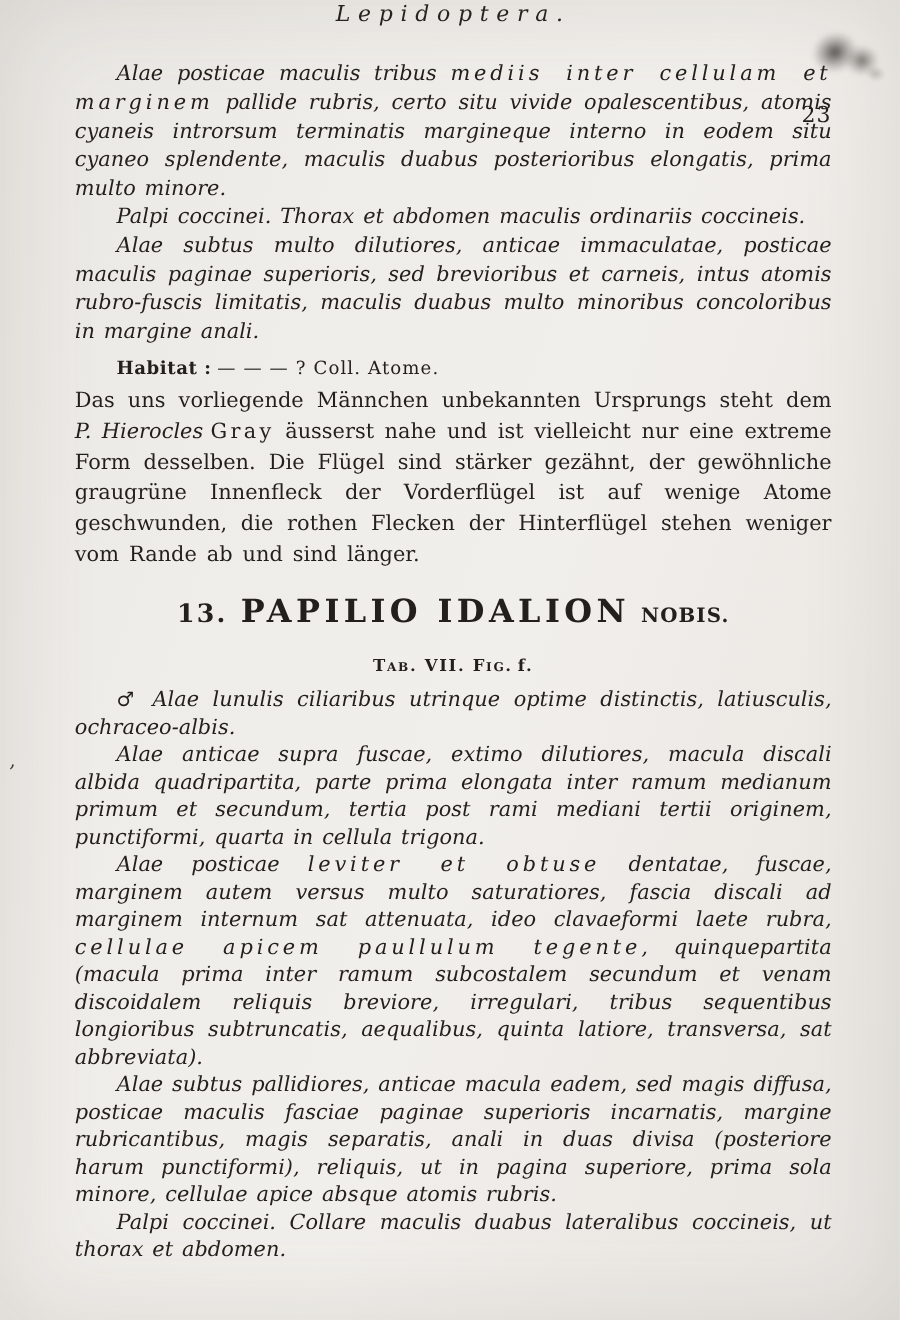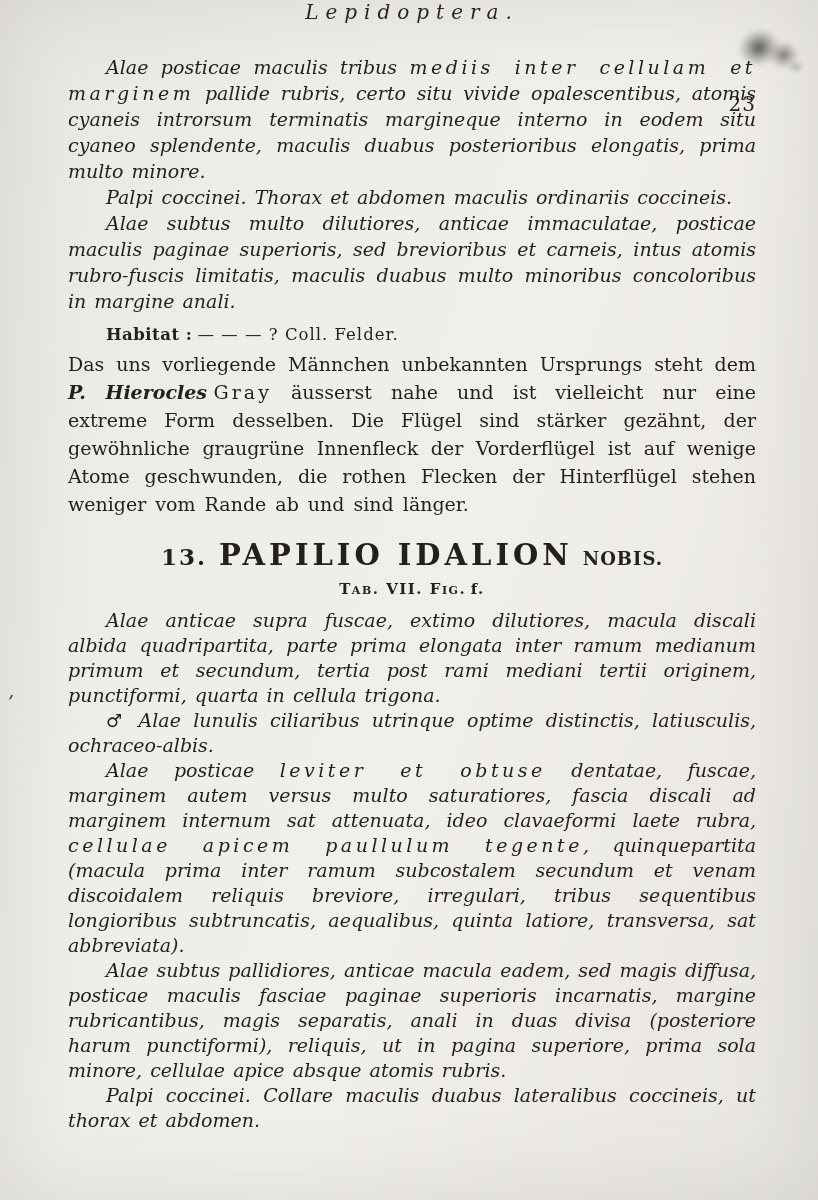--- a/index.html
+++ b/index.html
@@ -63,29 +63,29 @@
   .spaced { letter-spacing: 3.5px; word-spacing: 7px; }
 
   .habitat { margin: 10px 0 0 38px; font-size: 16.5px; font-style: normal; line-height: 22px; }
   .habitat-label { font-weight: bold; letter-spacing: 0.5px; }
   .habitat-value { letter-spacing: 1px; }
 
   .german {
     font-size: 19px; line-height: 28px; text-align: justify;
     word-spacing: 3px; margin-top: 4px;
   }
-  .species-italic { font-style: italic; font-weight: bold; }
+  .species-italic { font-style: italic; }
   .author-spaced { letter-spacing: 3px; margin-left: 0.35em; }
 
   .species-heading { margin-top: 20px; text-align: center; font-weight: bold; white-space: nowrap; }
   .species-number { font-size: 23px; letter-spacing: 2px; margin-right: 12px; }
   .species-name { font-size: 29px; letter-spacing: 4px; }
   .species-author { font-size: 18px; letter-spacing: 1px; margin-left: 10px; text-align: right; }
 
-  .plate-ref { text-align: center; margin-top: 8px; font-weight: bold; font-size: 15px; letter-spacing: 1.5px; }
+  .plate-ref { text-align: center; margin-top: 24px; font-weight: bold; font-size: 15px; letter-spacing: 1.5px; }
   .plate-main { font-variant: small-caps; }
   .plate-fig { margin-left: 0.3em; }
 
   .description { margin-top: 10px; }
   .description .latin { line-height: 25px; }
   .sex-symbol { font-style: normal; font-family: "DejaVu Sans", sans-serif; font-size: 18px; }
 </style>
 </head>
 <body>
 
@@ -101,33 +101,33 @@
     <div class="header">
       <div class="running-title">Lepidoptera.</div>
       <div class="page-number">23</div>
     </div>
 
     <div>
       <p class="latin indent block-top"><span>Alae posticae maculis tribus </span><span class="spaced">mediis inter cellulam et marginem</span><span> pallide rubris, certo situ vivide opalescentibus, atomis cyaneis introrsum terminatis margineque interno in eodem situ cyaneo splendente, maculis duabus posterioribus elongatis, prima multo minore.</span></p>
       <p class="latin indent">Palpi coccinei. Thorax et abdomen maculis ordinariis coccineis.</p>
       <p class="latin indent">Alae subtus multo dilutiores, anticae immaculatae, posticae maculis paginae superioris, sed brevioribus et carneis, intus atomis rubro-fuscis limitatis, maculis duabus multo minoribus concoloribus in margine anali.</p>
 
-      <div class="habitat"><span class="habitat-label">Habitat :</span> <span class="habitat-value">— — — ? Coll. Felder.</span></div>
+      <div class="habitat"><span class="habitat-label">Habitat :</span> <span class="habitat-value">— — — ? Coll. Atome.</span></div>
 
       <p class="german"><span>Das uns vorliegende Männchen unbekannten Ursprungs steht dem </span><span class="species-italic">P. Hierocles</span><span class="author-spaced">Gray</span><span> äusserst nahe und ist vielleicht nur eine extreme Form desselben. Die Flügel sind stärker gezähnt, der gewöhnliche graugrüne Innenfleck der Vorderflügel ist auf wenige Atome geschwunden, die rothen Flecken der Hinterflügel stehen weniger vom Rande ab und sind länger.</span></p>
     </div>
 
     <div>
       <div class="species-heading"><span class="species-number">13.</span><span class="species-name">PAPILIO IDALION</span><span class="species-author">NOBIS.</span></div>
 
       <div class="plate-ref"><span class="plate-main">Tab. VII. Fig.</span><span class="plate-fig">f.</span></div>
 
       <div class="description">
+        <p class="latin indent"><span class="sex-symbol">♂</span><span> Alae lunulis ciliaribus utrinque optime distinctis, latiusculis, ochraceo-albis.</span></p>
         <p class="latin indent">Alae anticae supra fuscae, extimo dilutiores, macula discali albida quadripartita, parte prima elongata inter ramum medianum primum et secundum, tertia post rami mediani tertii originem, punctiformi, quarta in cellula trigona.</p>
-        <p class="latin indent"><span class="sex-symbol">♂</span><span> Alae lunulis ciliaribus utrinque optime distinctis, latiusculis, ochraceo-albis.</span></p>
         <p class="latin indent"><span>Alae posticae </span><span class="spaced">leviter et obtuse</span><span> dentatae, fuscae, marginem autem versus multo saturatiores, fascia discali ad marginem internum sat attenuata, ideo clavaeformi laete rubra, </span><span class="spaced">cellulae apicem paullulum tegente</span><span>, quinquepartita (macula prima inter ramum subcostalem secundum et venam discoidalem reliquis breviore, irregulari, tribus sequentibus longioribus subtruncatis, aequalibus, quinta latiore, transversa, sat abbreviata).</span></p>
         <p class="latin indent">Alae subtus pallidiores, anticae macula eadem, sed magis diffusa, posticae maculis fasciae paginae superioris incarnatis, margine rubricantibus, magis separatis, anali in duas divisa (posteriore harum punctiformi), reliquis, ut in pagina superiore, prima sola minore, cellulae apice absque atomis rubris.</p>
         <p class="latin indent">Palpi coccinei. Collare maculis duabus lateralibus coccineis, ut thorax et abdomen.</p>
       </div>
 
     </div>
 
   </div>
 </div>
 

